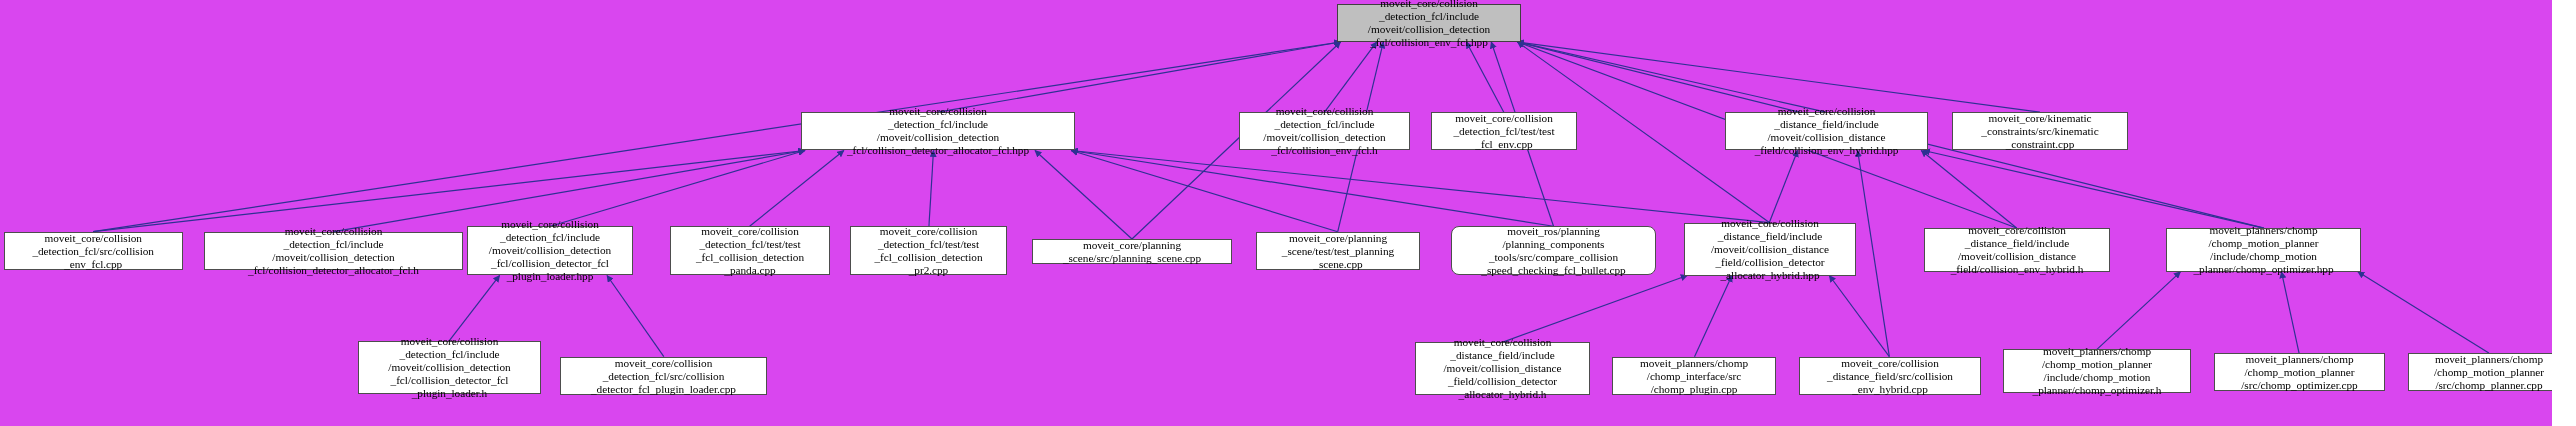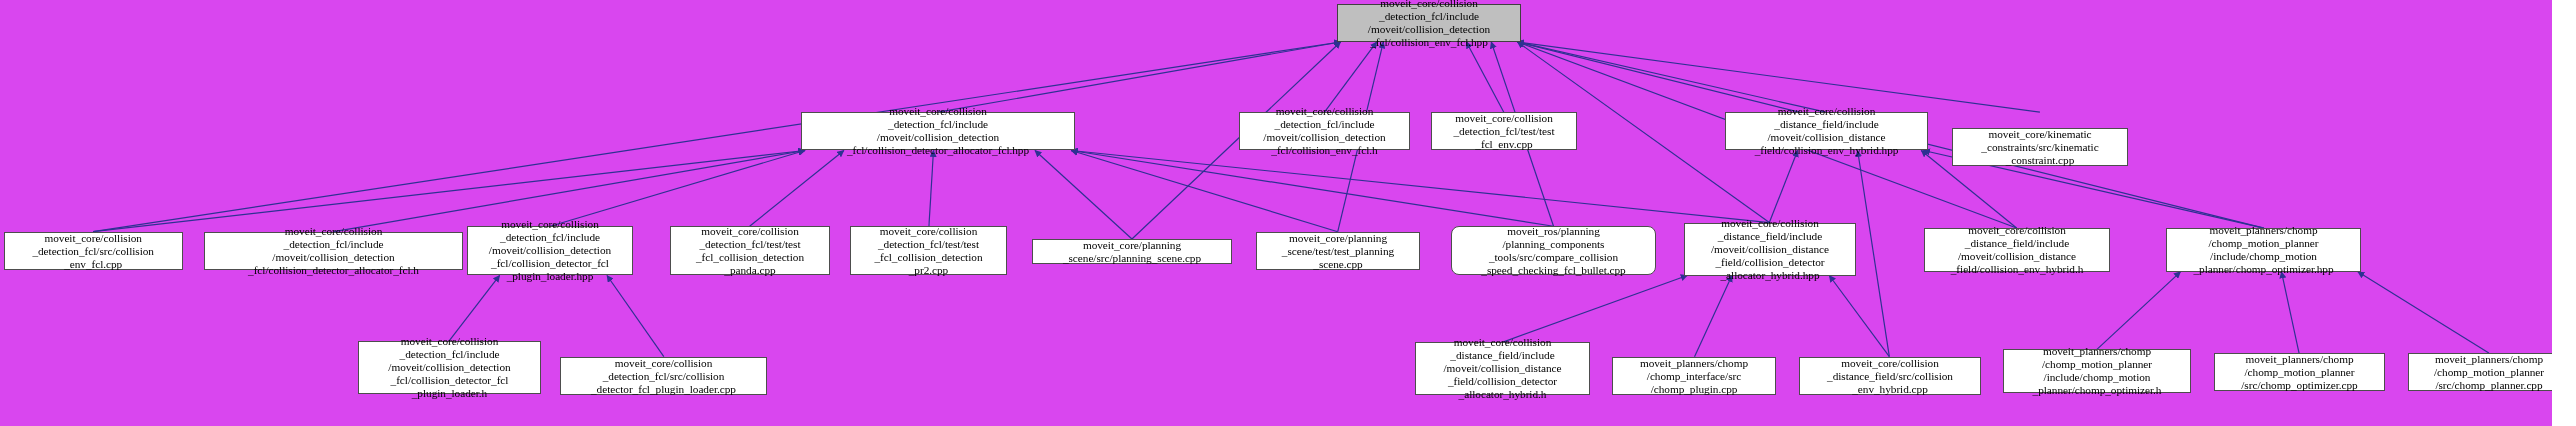--- a/index.html
+++ b/index.html
@@ -112,21 +112,21 @@
 _detection_fcl/include
 /moveit/collision_detection
 _fcl/collision_env_fcl.h</span></div>
       <div class="node" style="left: 1431px; top: 112px; width: 146px; height: 38px;"><span class="label">moveit_core/collision
 _detection_fcl/test/test
 _fcl_env.cpp</span></div>
       <div class="node" style="left: 1725px; top: 112px; width: 203px; height: 38px;"><span class="label">moveit_core/collision
 _distance_field/include
 /moveit/collision_distance
 _field/collision_env_hybrid.hpp</span></div>
-      <div class="node" style="left: 1952px; top: 112px; width: 176px; height: 38px; margin-top: 16px;"><span class="label">moveit_core/kinematic
+      <div class="node" style="left: 1952px; top: 112px; width: 176px; height: 38px;"><span class="label">moveit_core/kinematic
 _constraints/src/kinematic
 _constraint.cpp</span></div>
       <div class="node" style="left: 3.7px; top: 232px; width: 179px; height: 38px;"><span class="label">moveit_core/collision
 _detection_fcl/src/collision
 _env_fcl.cpp</span></div>
       <div class="node" style="left: 204px; top: 232px; width: 259px; height: 38px;"><span class="label">moveit_core/collision
 _detection_fcl/include
 /moveit/collision_detection
 _fcl/collision_detector_allocator_fcl.h</span></div>
       <div class="node" style="left: 467px; top: 226px; width: 166px; height: 49px;"><span class="label">moveit_core/collision

